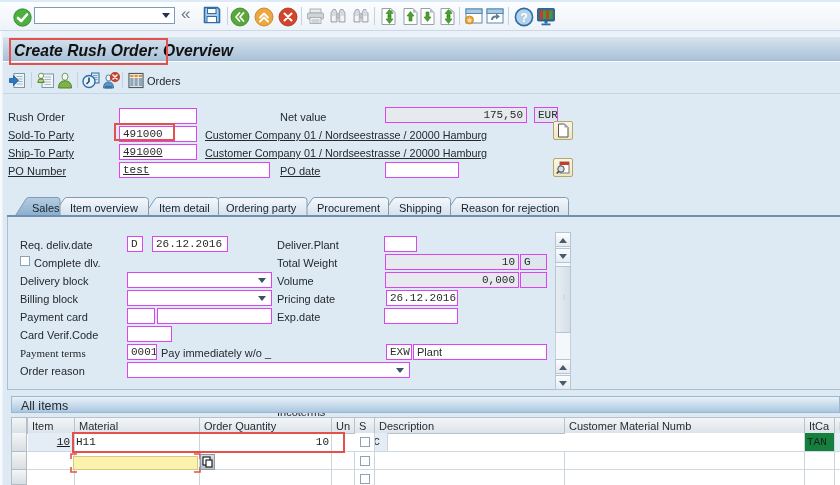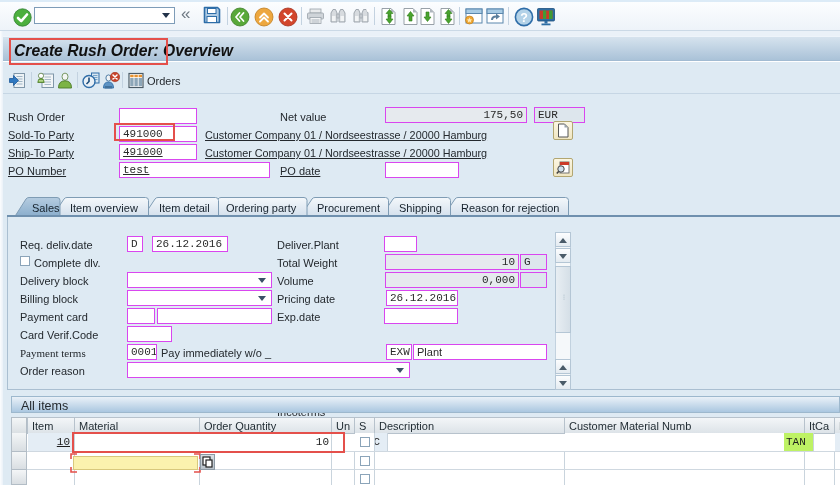--- a/index.html
+++ b/index.html
@@ -183,21 +183,21 @@
  <rect x="2.2" y="6" width="3.4" height="8.2" fill="#8da6b8"></rect>
  <rect x="6.4" y="6" width="3.4" height="8.2" fill="#8da6b8"></rect>
  <rect x="10.6" y="6" width="3.4" height="8.2" fill="#8da6b8"></rect>
 </svg>
 <div class="lbl" style="left:147px;top:75px;">Orders</div>
 
 <div class="lbl" style="left:8px;top:111px;">Rush Order</div>
 <div class="inp" style="left:119px;top:108px;width:78px;height:16px;"></div>
 <div class="lbl" style="left:280px;top:111px;">Net value</div>
 <div class="inp ro" style="left:385px;top:107px;width:142px;height:16px;text-align:right;">175,50</div>
-<div class="inp cc" style="left:534px;top:107px;width:51px;height:16px;">EUR</div>
+<div class="inp cc" style="left:534px;top:107px;width:24px;height:16px;">EUR</div>
 
 <div class="lbl ul" style="left:8px;top:129px;">Sold-To Party</div>
 <div class="inp" style="left:119px;top:126px;width:78px;height:16px;">491000</div>
 <div class="lbl ul" style="left:205px;top:129px;font-size:10.8px;">Customer Company 01 / Nordseestrasse / 20000 Hamburg</div>
 <div class="redbox" style="left:114px;top:123px;width:61px;height:18px;"></div>
 
 <div class="lbl ul" style="left:8px;top:147px;">Ship-To Party</div>
 <div class="inp" style="left:119px;top:144px;width:78px;height:16px;"><span class="ul">491000</span></div>
 <div class="lbl ul" style="left:205px;top:147px;font-size:10.8px;">Customer Company 01 / Nordseestrasse / 20000 Hamburg</div>
 
@@ -327,27 +327,28 @@
  <div class="hcell" style="left:321px;width:23px;">Un</div>
  <div class="hcell" style="left:344px;width:20px;">S</div>
  <div class="hcell" style="left:554px;width:240px;">Customer Material Numb</div>
  <div class="hcell" style="left:364px;width:190px;">Description</div>
  <div class="hcell" style="left:794px;width:30px;">ItCa</div>
  <div class="hcell" style="left:824px;width:10px;border-right:none;">D</div>
 </div>
 
 <div class="abs" style="left:11px;top:433px;width:829px;height:19px;border-bottom:1px solid #cfd8e0;">
  <div class="tcell" style="left:17px;width:47px;background:#e4edf5;text-align:right;padding-right:4px;"><span class="ul">10</span></div>
+ <div class="tcell" style="left:64px;width:125px;background:#fff;padding-left:1px;">H11</div>
  <div class="tcell" style="left:189px;width:132px;background:#fff;text-align:right;">10</div>
  <div class="tcell" style="left:321px;width:23px;background:#e4edf5;margin-left:33px;">PC</div>
  <div class="tcell" style="left:344px;width:20px;background:#fff;">
       <div class="cb" style="left:5px;top:4px;"></div>
     </div>
  <div class="tcell" style="left:554px;width:240px;background:#fff;"></div>
- <div class="tcell" style="left:773px;width:30px;background:#bef264;">TAN</div>
+ <div class="tcell" style="left:794px;width:30px;background:#15803d;">TAN</div>
  <div class="tcell" style="left:824px;width:10px;background:#e4edf5;border-right:none;"></div>
 </div>
 
 <div class="abs" style="left:11px;top:452px;width:829px;height:18px;border-bottom:1px solid #cfd8e0;">
  <div class="tcell" style="left:17px;width:47px;background:#fff;"></div>
  <div class="tcell" style="left:64px;width:125px;background:#fff;"></div>
  <div class="tcell" style="left:189px;width:132px;background:#fff;"></div>
  <div class="tcell" style="left:321px;width:23px;background:#fff;"></div>
  <div class="tcell" style="left:344px;width:20px;background:#fff;">
       <div class="cb" style="left:5px;top:4px;"></div>

